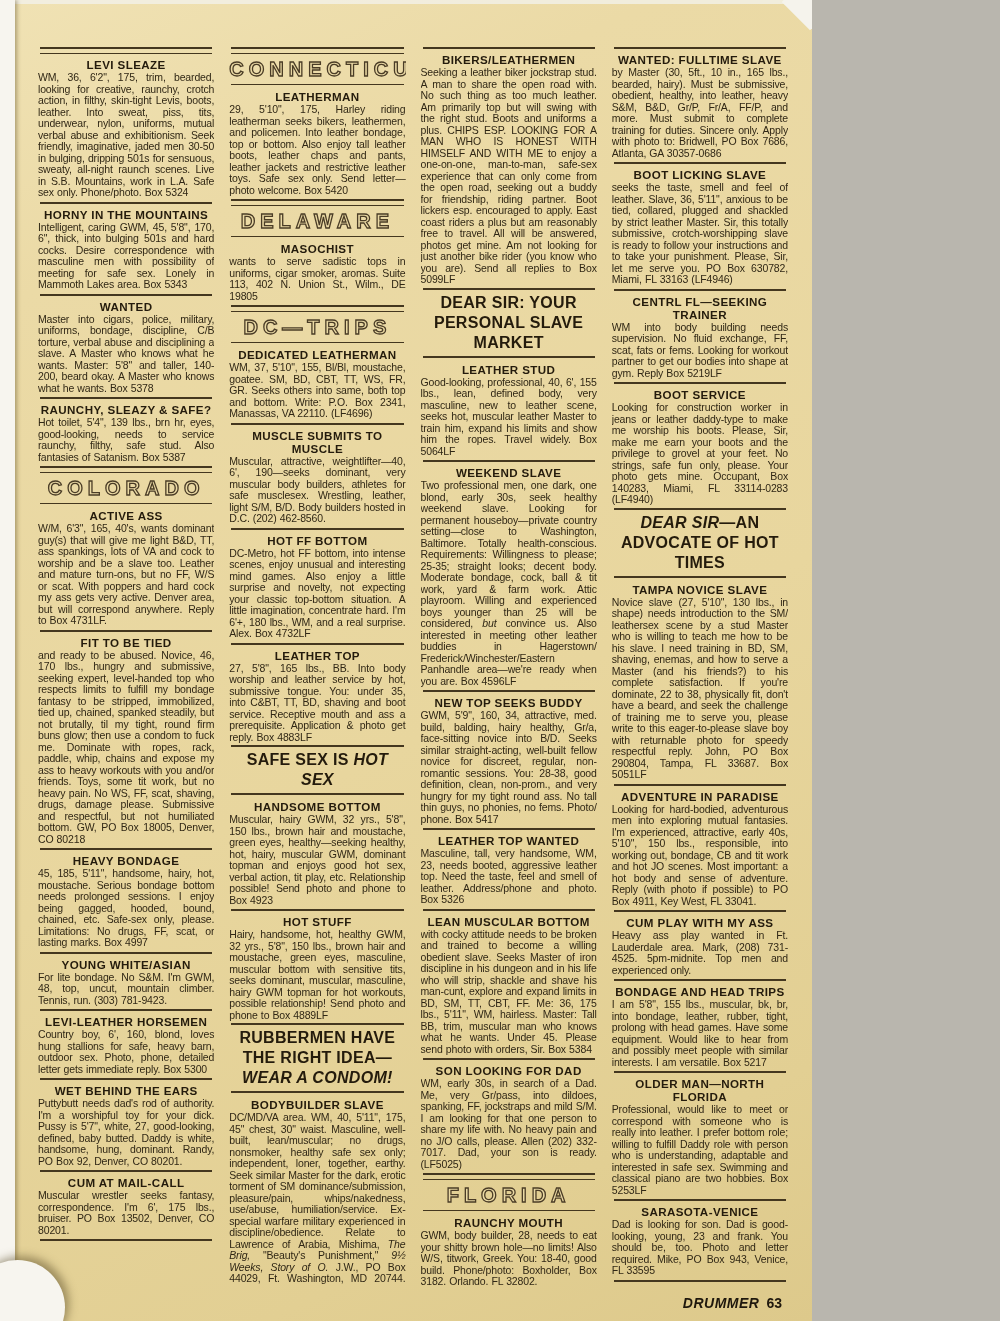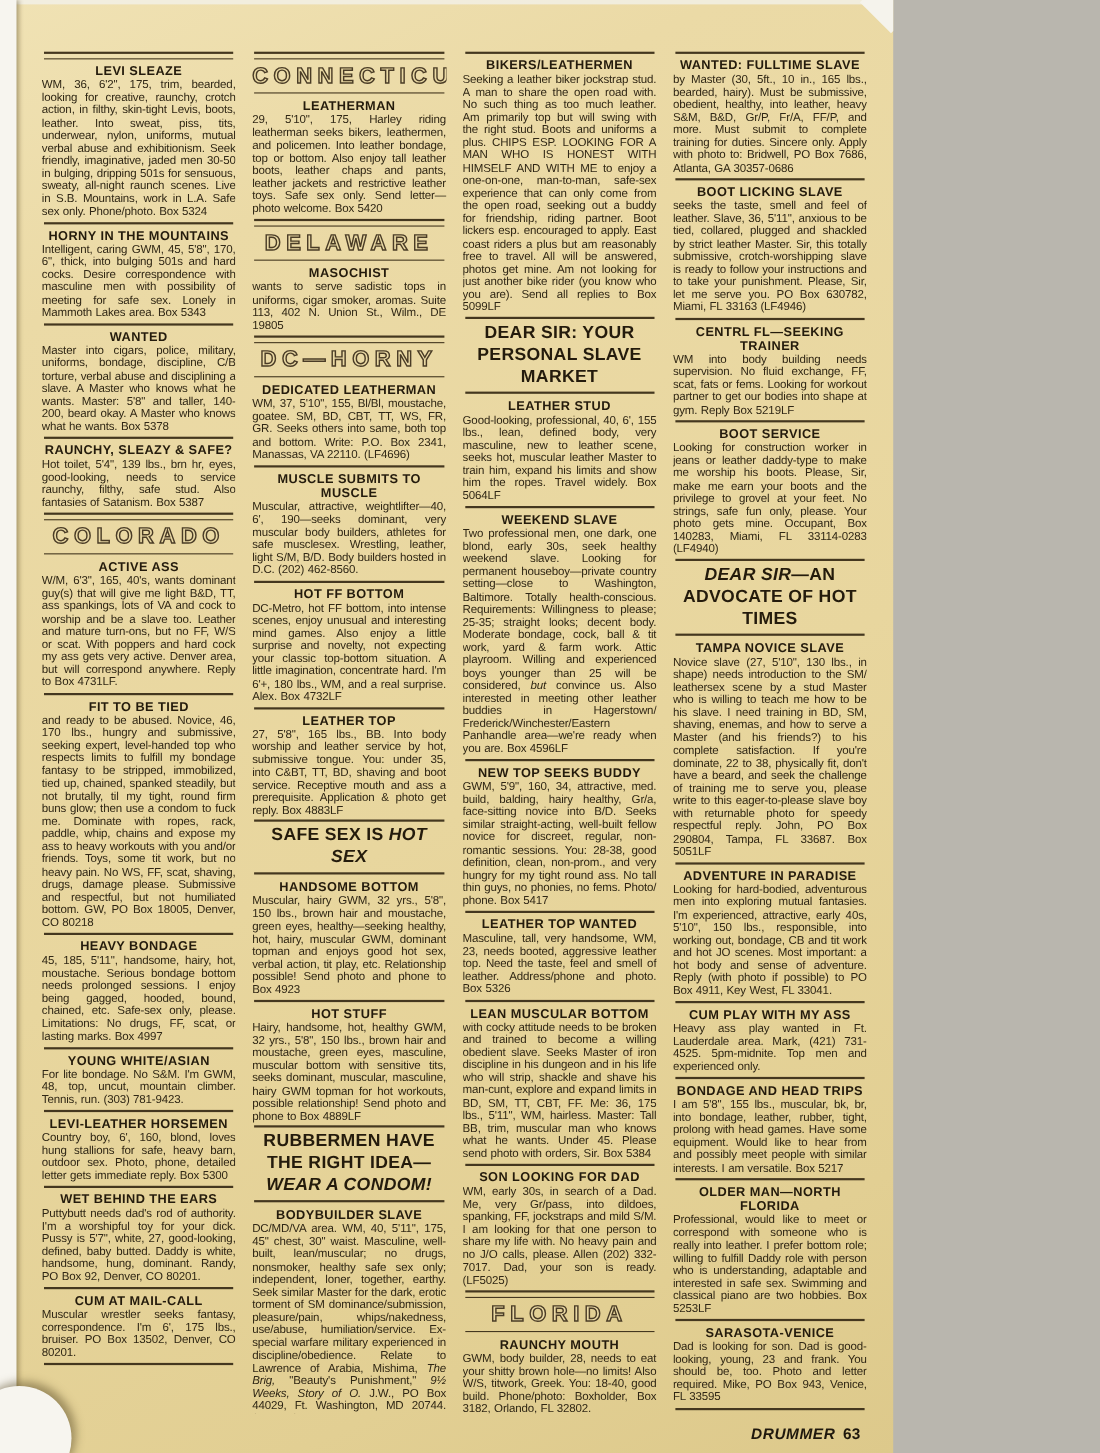--- a/index.html
+++ b/index.html
@@ -111,21 +111,21 @@
           <div class="dbl"></div>
           <div class="state-label">DELAWARE</div>
           <div class="sgl"></div>
         </div>
         <div class="ad">
           <div class="ad-title"><span>MASOCHIST</span></div>
           <div class="ad-body"><span>wants to serve sadistic tops in uniforms, cigar smoker, aromas. Suite 113, 402 N. Union St., Wilm., DE 19805</span></div>
         </div>
         <div class="state">
           <div class="dbl"></div>
-          <div class="state-label">DC—HORNY</div>
+          <div class="state-label">DC—TRIPS</div>
           <div class="sgl"></div>
         </div>
         <div class="ad">
           <div class="ad-title"><span>DEDICATED LEATHERMAN</span></div>
           <div class="ad-body"><span>WM, 37, 5'10", 155, Bl/Bl, moustache, goatee. SM, BD, CBT, TT, WS, FR, GR. Seeks others into same, both top and bottom. Write: P.O. Box 2341, Manassas, VA 22110. (LF4696)</span></div>
         </div>
         <div class="rule"></div>
         <div class="ad">
           <div class="ad-title"><span>MUSCLE SUBMITS TO MUSCLE</span></div>
           <div class="ad-body"><span>Muscular, attractive, weightlifter—40, 6', 190—seeks dominant, very muscular body builders, athletes for safe musclesex. Wrestling, leather, light S/M, B/D. Body builders hosted in D.C. (202) 462-8560.</span></div>
@@ -231,21 +231,21 @@
           <div class="ad-body"><span>Novice slave (27, 5'10", 130 lbs., in shape) needs introduction to the SM/ leathersex scene by a stud Master who is willing to teach me how to be his slave. I need training in BD, SM, shaving, enemas, and how to serve a Master (and his friends?) to his complete satisfaction. If you're dominate, 22 to 38, physically fit, don't have a beard, and seek the challenge of training me to serve you, please write to this eager-to-please slave boy with returnable photo for speedy respectful reply. John, PO Box 290804, Tampa, FL 33687. Box 5051LF</span></div>
         </div>
         <div class="rule"></div>
         <div class="ad">
           <div class="ad-title"><span>ADVENTURE IN PARADISE</span></div>
           <div class="ad-body"><span>Looking for hard-bodied, adventurous men into exploring mutual fantasies. I'm experienced, attractive, early 40s, 5'10", 150 lbs., responsible, into working out, bondage, CB and tit work and hot JO scenes. Most important: a hot body and sense of adventure. Reply (with photo if possible) to PO Box 4911, Key West, FL 33041.</span></div>
         </div>
         <div class="rule"></div>
         <div class="ad">
           <div class="ad-title"><span>CUM PLAY WITH MY ASS</span></div>
-          <div class="ad-body"><span>Heavy ass play wanted in Ft. Lauderdale area. Mark, (421) 731-4525. 5pm-midnite. Top men and experienced only.</span></div>
+          <div class="ad-body"><span>Heavy ass play wanted in Ft. Lauderdale area. Mark, (208) 731-4525. 5pm-midnite. Top men and experienced only.</span></div>
         </div>
         <div class="rule"></div>
         <div class="ad">
           <div class="ad-title"><span>BONDAGE AND HEAD TRIPS</span></div>
           <div class="ad-body"><span>I am 5'8", 155 lbs., muscular, bk, br, into bondage, leather, rubber, tight, prolong with head games. Have some equipment. Would like to hear from and possibly meet people with similar interests. I am versatile. Box 5217</span></div>
         </div>
         <div class="rule"></div>
         <div class="ad">
           <div class="ad-title"><span>OLDER MAN—NORTH FLORIDA</span></div>
           <div class="ad-body"><span>Professional, would like to meet or correspond with someone who is really into leather. I prefer bottom role; willing to fulfill Daddy role with person who is understanding, adaptable and interested in safe sex. Swimming and classical piano are two hobbies. Box 5253LF</span></div>

